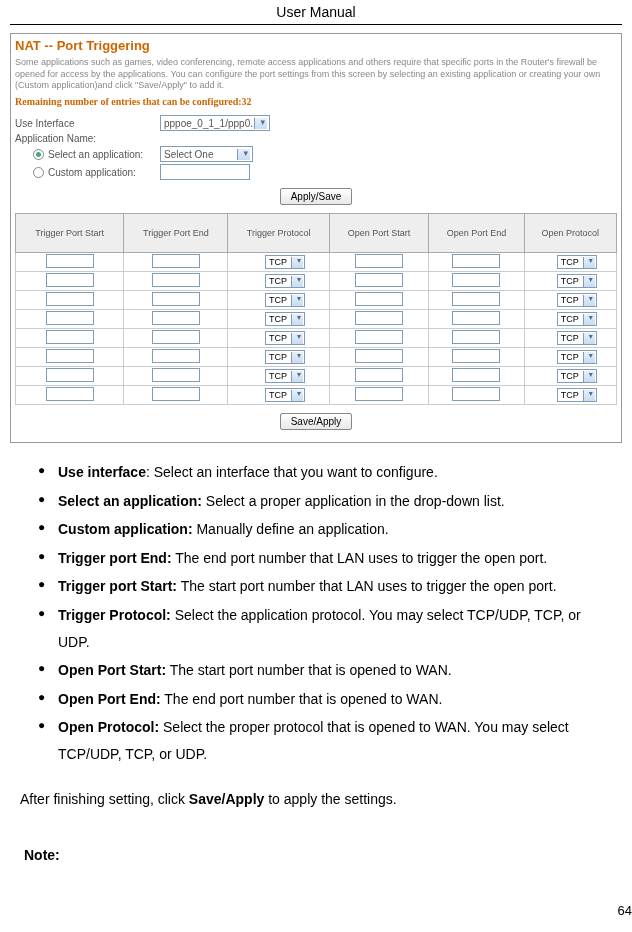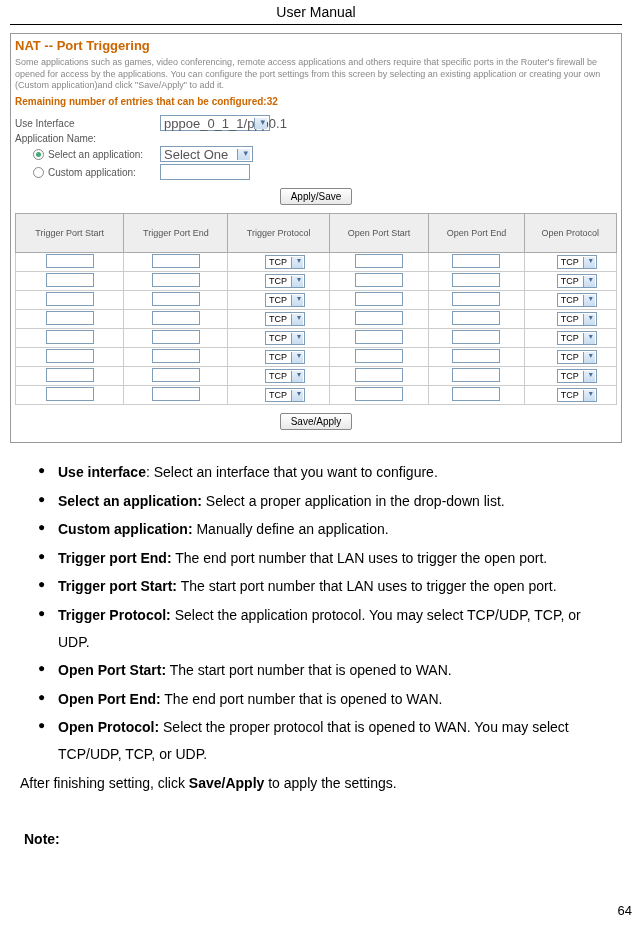--- a/index.html
+++ b/index.html
@@ -35,20 +35,21 @@
       color: #888;
       font-size: 9px;
       line-height: 1.3;
       margin-bottom: 4px;
     }
     .remaining {
       color: #cc6600;
       font-weight: bold;
       font-size: 10px;
       margin-bottom: 8px;
+      font-family: Liberation Serif, serif;
     }
     .form-row {
       display: flex;
       align-items: center;
       font-size: 10px;
       color: #555;
       margin-bottom: 2px;
     }
     .form-label {
       width: 145px;
@@ -69,21 +70,21 @@
     .radio.checked::after {
       content: '';
       width: 5px;
       height: 5px;
       background: #4a7;
       border-radius: 50%;
     }
     .dropdown {
       border: 1px solid #7f9db9;
       background: #fff;
-      font-size: 13px;
+      font-size: 10px;
       padding: 1px 16px 1px 3px;
       position: relative;
       display: inline-block;
       height: 16px;
       line-height: 13px;
     }
     .dropdown::after {
       content: '';
       position: absolute;
       right: 2px;
@@ -188,21 +189,21 @@
       padding-left: 20px;
       margin-bottom: 2px;
     }
     .bullet-list li::before {
       content: '●';
       position: absolute;
       left: 0;
       font-size: 12px;
     }
     .after-text {
-      margin-top: 2px;
+      margin-top: 18px;
     }
     .note {
       margin-top: 30px;
       margin-left: 4px;
       font-weight: bold;
       font-size: 14px;
     }
     .page-number {
       position: absolute;
       bottom: 14px;

